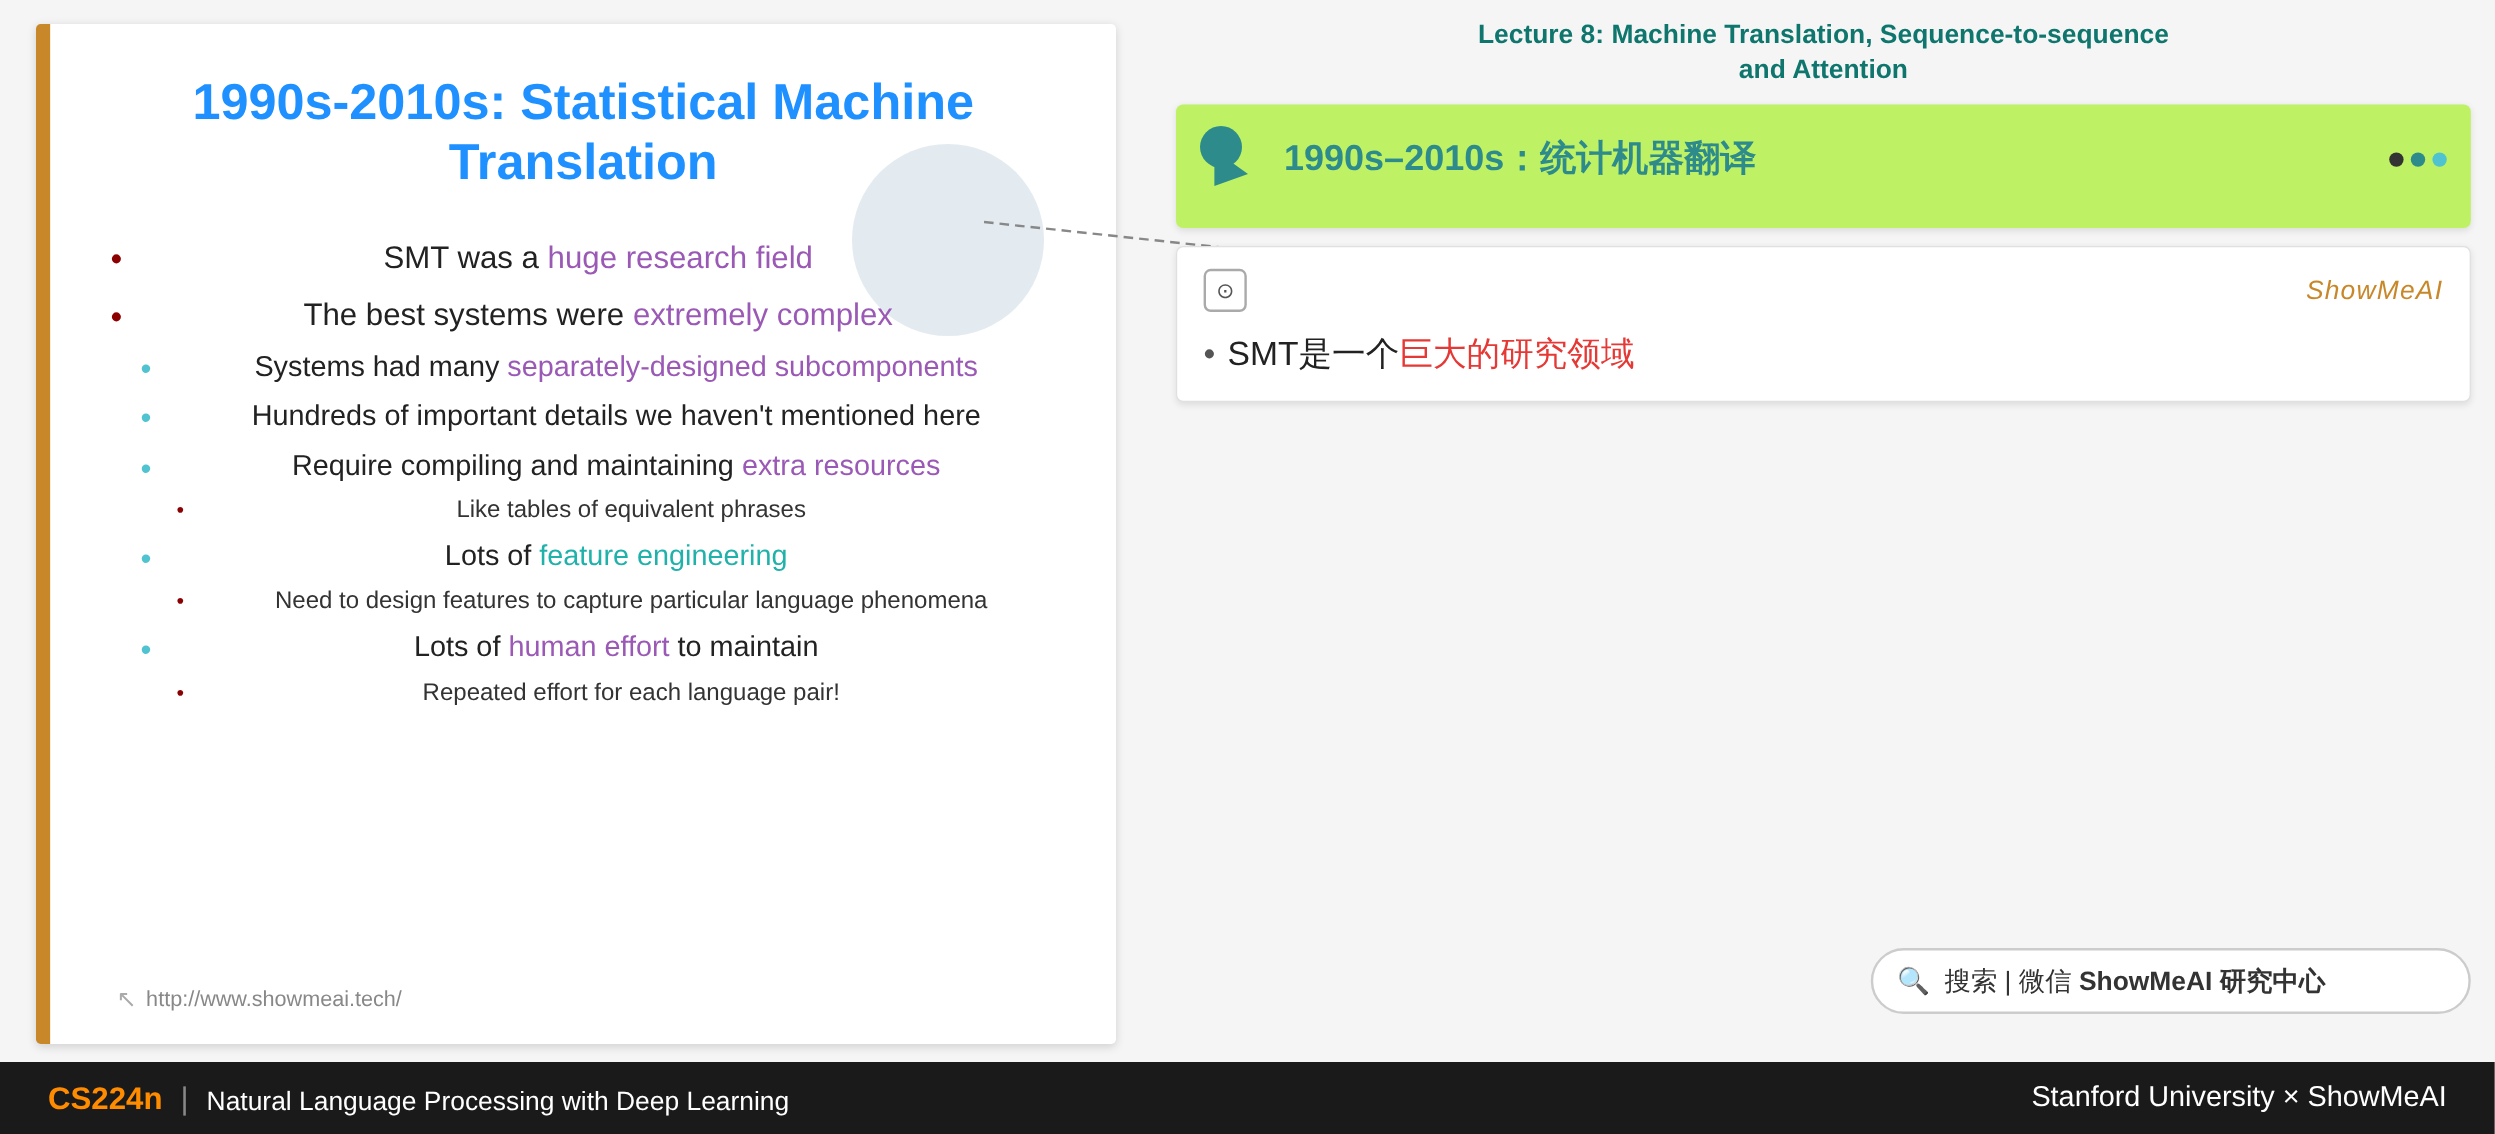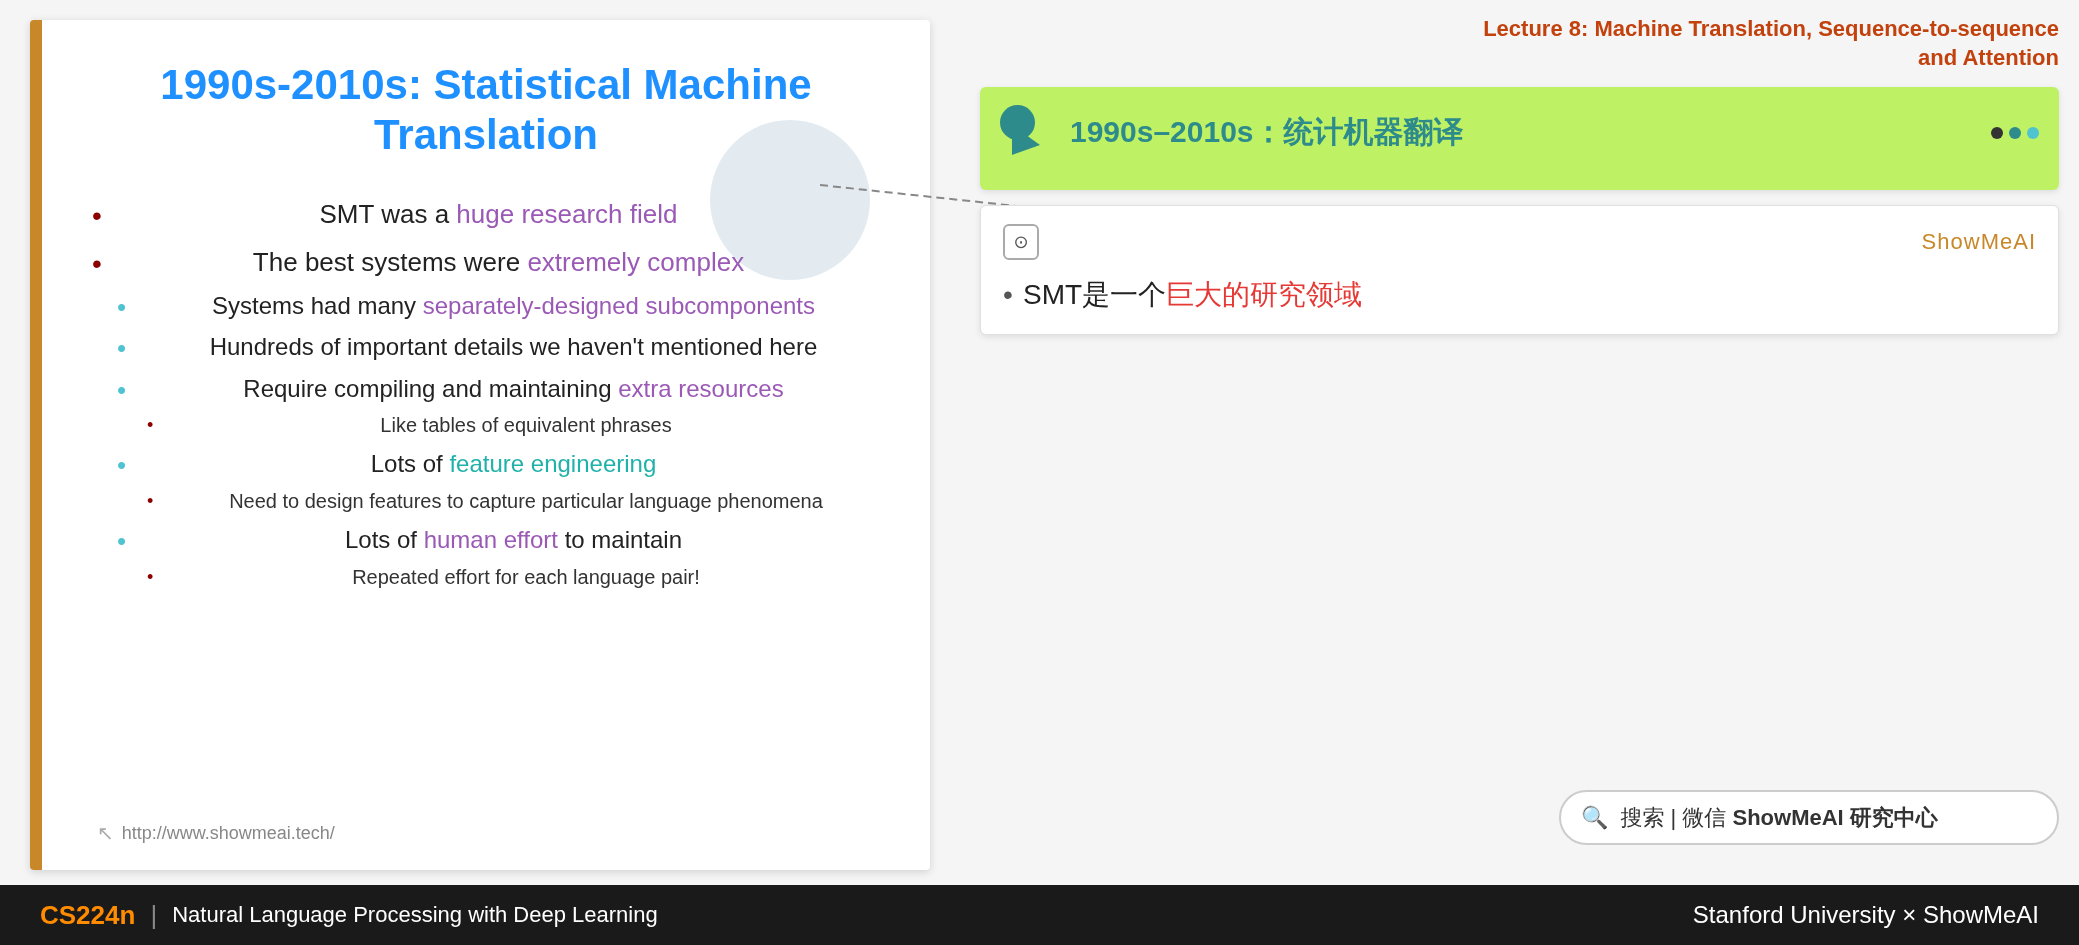--- a/index.html
+++ b/index.html
@@ -151,22 +151,22 @@
       display: flex;
       flex-direction: column;
       padding: 15px 20px;
       position: relative;
     }
 
     
     .lecture-title {
       font-size: 22px;
       font-weight: bold;
-      color: #c2410c;
-      text-align: right;
+      color: #0f766e;
+      text-align: center;
       margin-bottom: 15px;
       line-height: 1.3;
     }
 
     
     .chinese-slide-card {
       background: #bef264;
       border-radius: 6px;
       padding: 18px 20px;
       box-shadow: 0 2px 6px rgba(0,0,0,0.1);
@@ -255,20 +255,21 @@
       display: flex;
       align-items: center;
       justify-content: center;
       font-size: 18px;
       color: #555;
     }
 
     .showmeai-brand {
       font-size: 22px;
       color: #C8882A;
+      font-style: italic;
       letter-spacing: 1px;
     }
 
     .ai-bullet-list {
       list-style: none;
       padding: 0;
     }
 
     .ai-bullet-list > li {
       font-size: 28px;
@@ -324,21 +325,21 @@
       align-items: center;
       justify-content: space-between;
       padding: 0 40px;
       position: absolute;
       bottom: 0;
       left: 0;
     }
 
     .bottom-left {
       display: flex;
-      align-items: center;
+      align-items: flex-end;
       gap: 15px;
       font-size: 22px;
       color: white;
     }
 
     .course-name {
       color: #FF8C00;
       font-weight: bold;
       font-size: 26px;
     }

